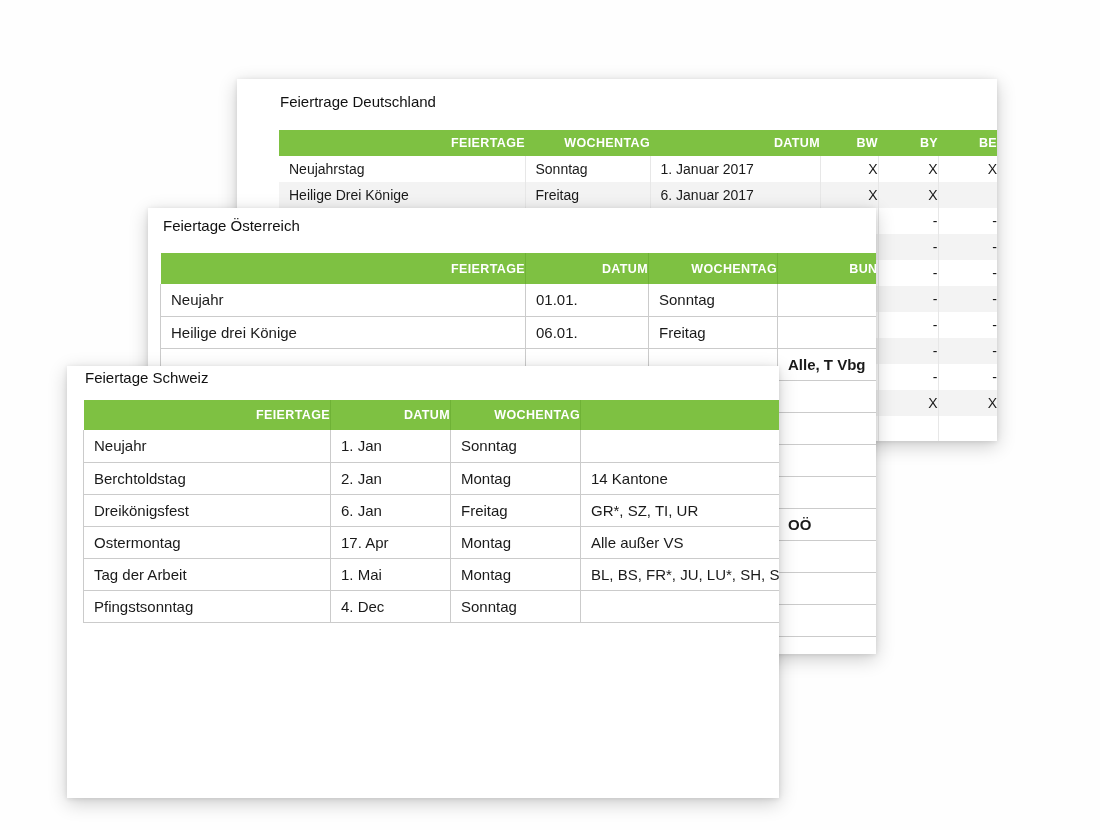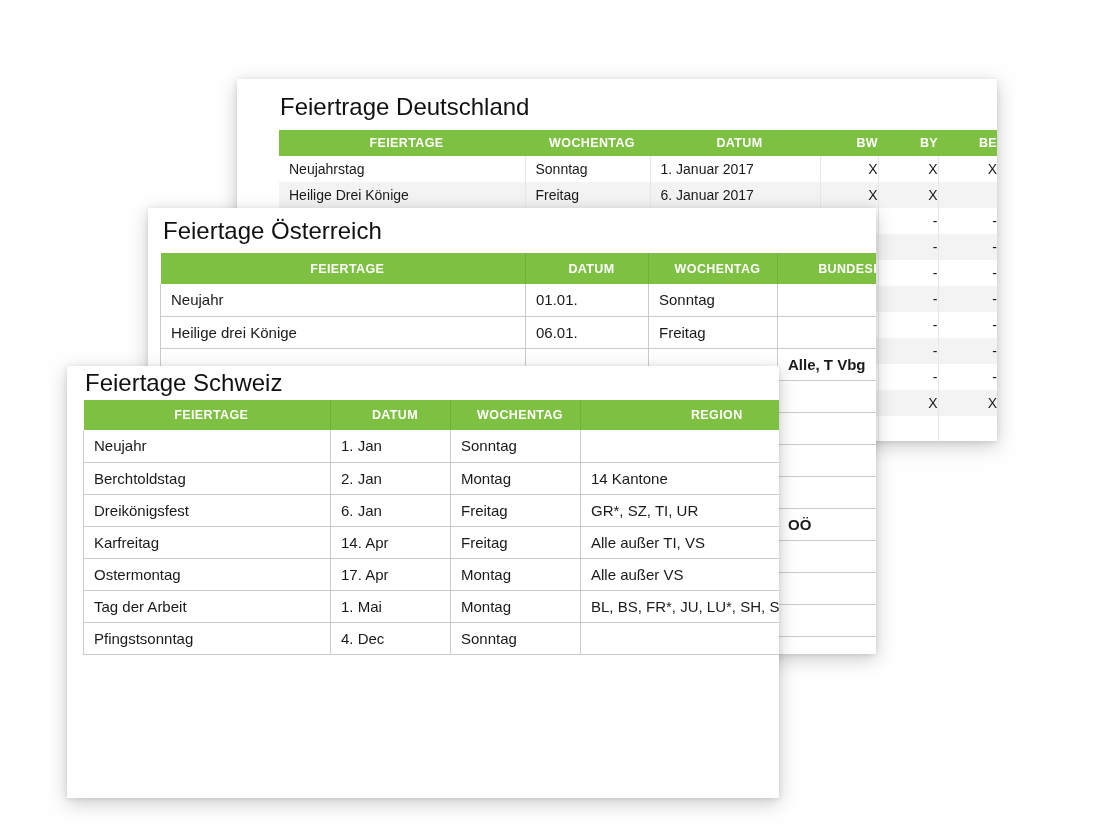--- a/index.html
+++ b/index.html
@@ -9,29 +9,29 @@
   .stage { position:absolute; left:0; top:0; width:1100px; height:830px; background:#fefefe; }
 
   .card {
     position:absolute; background:#ffffff; overflow:hidden;
     box-shadow:0 5px 18px rgba(0,0,0,0.20), 0 1px 5px rgba(0,0,0,0.10);
   }
   #card-de { left:237px; top:79px;  width:760px; height:362px; z-index:1; }
   #card-at { left:148px; top:208px; width:728px; height:446px; z-index:2; }
   #card-ch { left:67px;  top:366px; width:712px; height:432px; z-index:3; }
 
-  .card-title { position:absolute; font-size:24px; color:#111; white-space:nowrap; }
+  .card-title { position:absolute; font-size:15px; color:#111; white-space:nowrap; }
   #card-de .card-title { left:43px; top:14px; }
   #card-at .card-title { left:15px; top:9px;  }
   #card-ch .card-title { left:18px; top:3px;  }
 
   table { border-collapse:collapse; table-layout:fixed; position:absolute; }
   th {
     background:#7EC142; color:#ffffff; font-size:12.5px; font-weight:bold;
-    text-align:center; letter-spacing:0.03em; padding:0 0 0 9px; white-space:nowrap; overflow:hidden;
+    text-align:right; letter-spacing:0.03em; padding:0 0 0 9px; white-space:nowrap; overflow:hidden;
   }
   td { font-size:15px; padding:0 0 0 10px; white-space:nowrap; overflow:hidden; }
 
   
   #tbl-de { left:42px; top:51px; width:718px; }
   #tbl-de th { height:26px; }
   #tbl-de td { height:26px; font-size:14px; }
   #tbl-de tbody tr:nth-child(even) td { background:#f3f3f3; }
   #tbl-de td:nth-child(n+2) { border-left:1px solid #e7e7e7; }
   #tbl-de th:nth-child(n+4), #tbl-de td:nth-child(n+4) { text-align:right; padding:0; }
@@ -290,26 +290,20 @@
             <td>Montag</td>
             <td>14 Kantone</td>
           </tr>
           <tr>
             <td>Dreikönigsfest</td>
             <td>6. Jan</td>
             <td>Freitag</td>
             <td>GR*, SZ, TI, UR</td>
           </tr>
           <tr>
-            <td>Karfreitag</td>
-            <td>14. Apr</td>
-            <td>Freitag</td>
-            <td>Alle außer TI, VS</td>
-          </tr>
-          <tr>
             <td>Ostermontag</td>
             <td>17. Apr</td>
             <td>Montag</td>
             <td>Alle außer VS</td>
           </tr>
           <tr>
             <td>Tag der Arbeit</td>
             <td>1. Mai</td>
             <td>Montag</td>
             <td>BL, BS, FR*, JU, LU*, SH, S</td>

